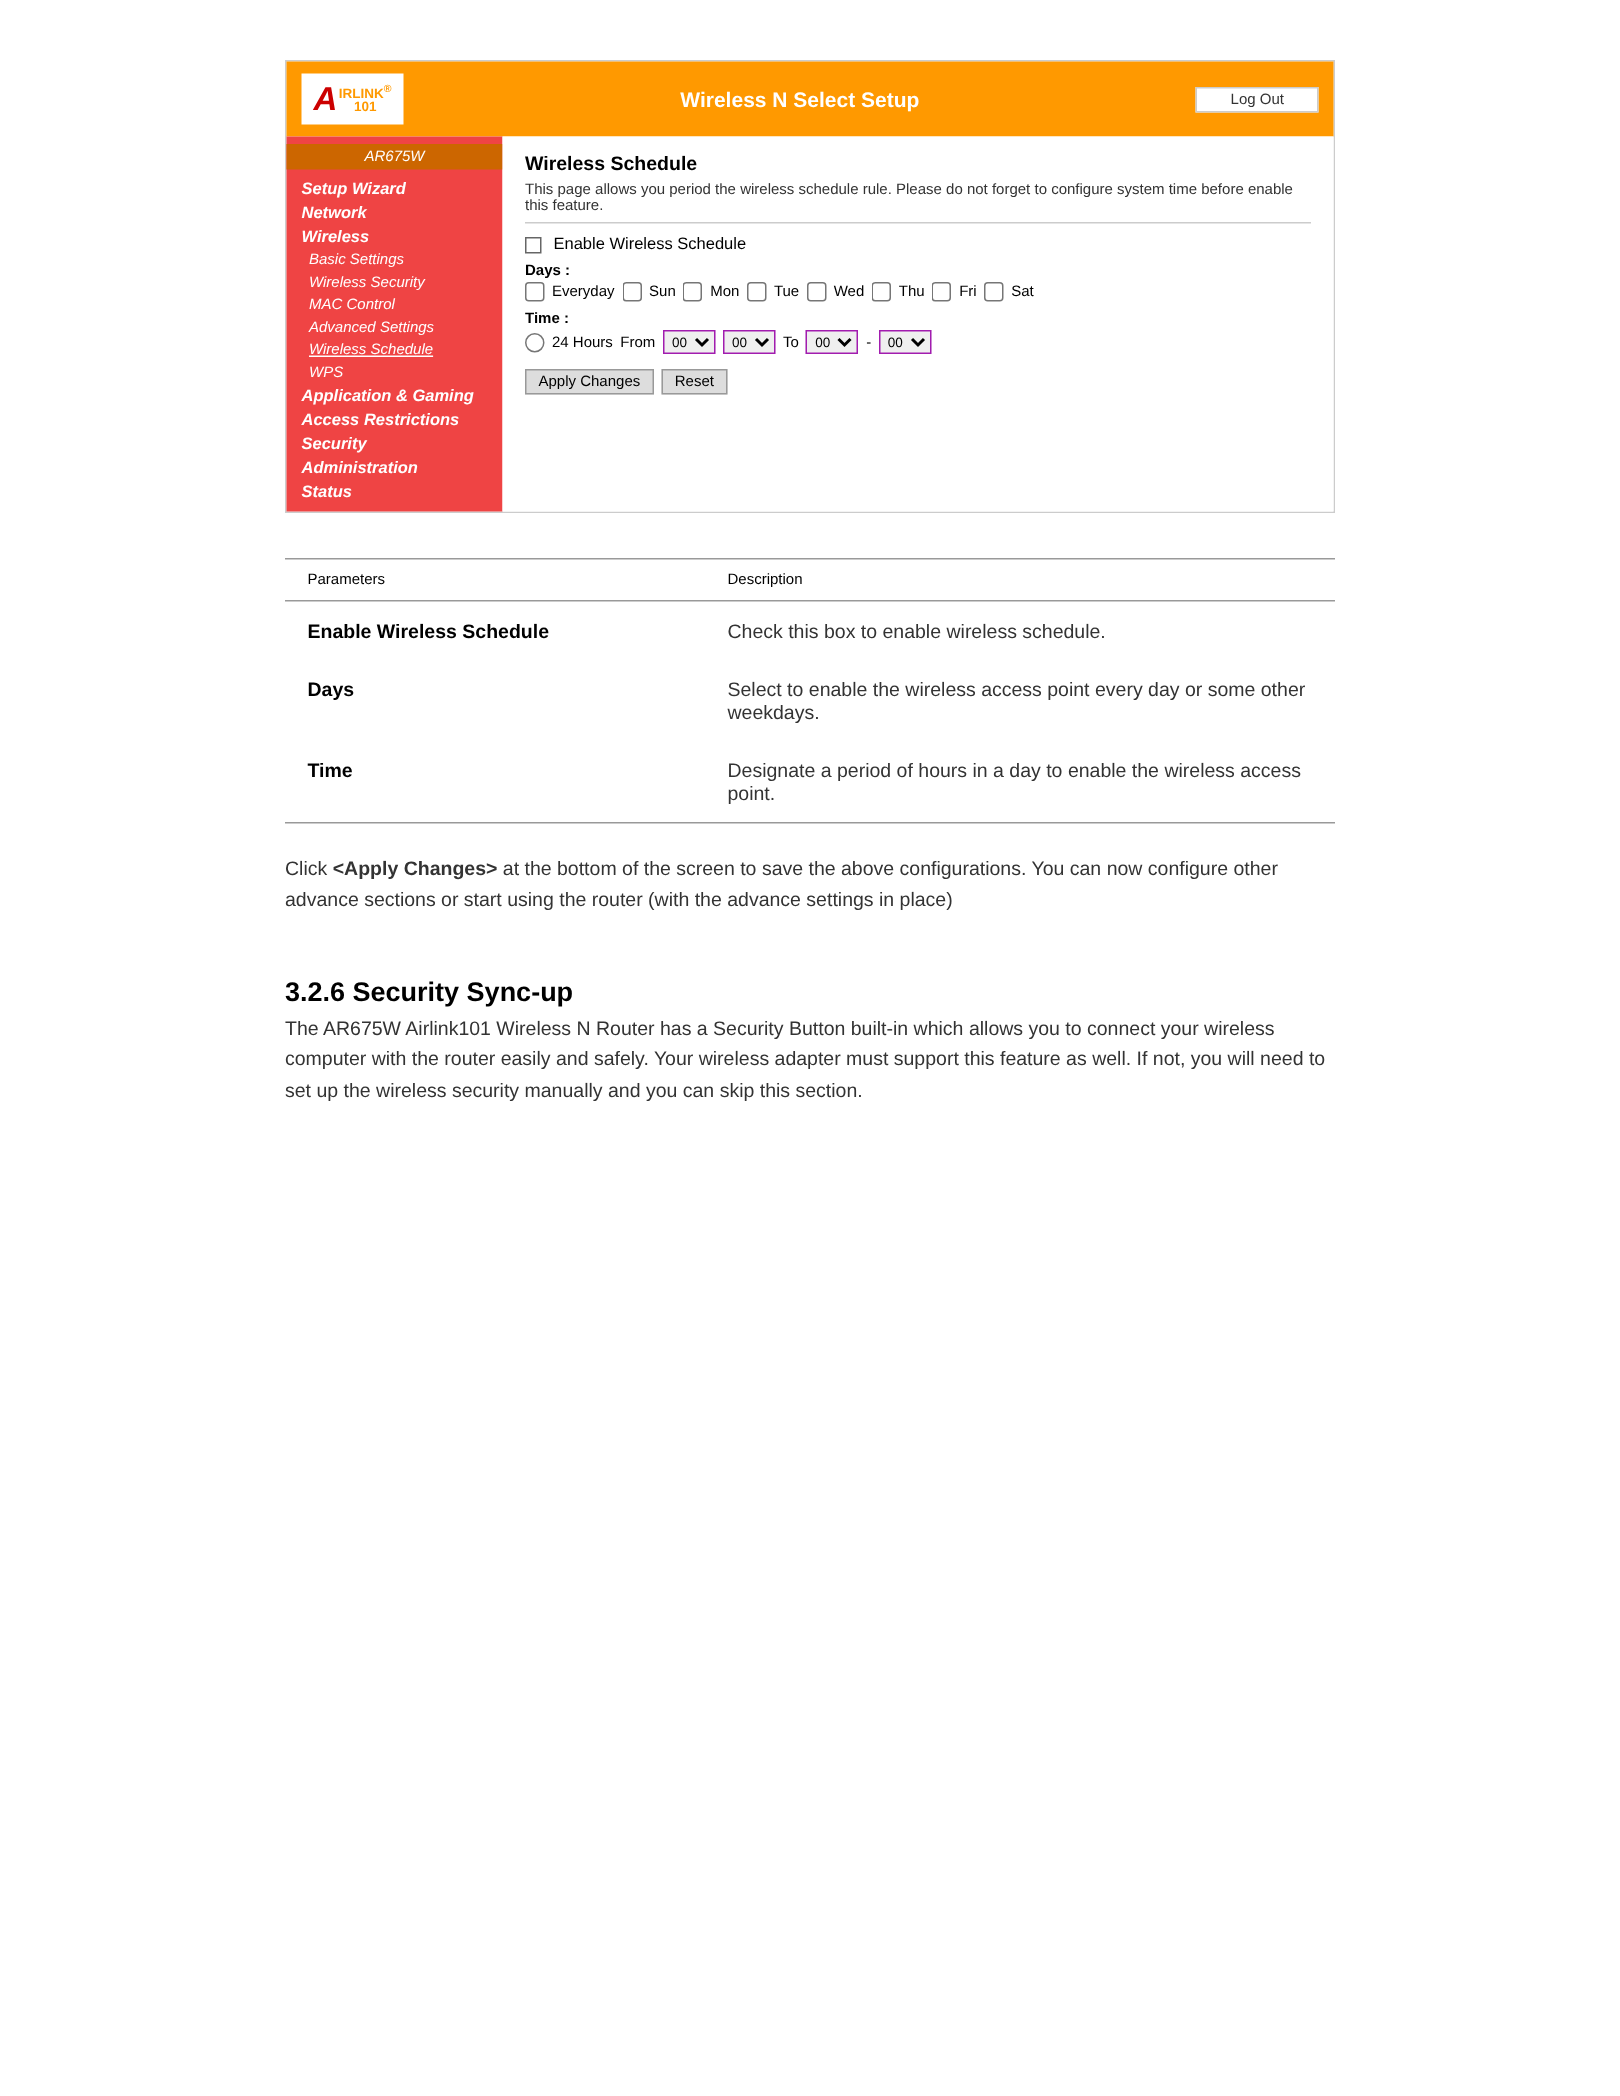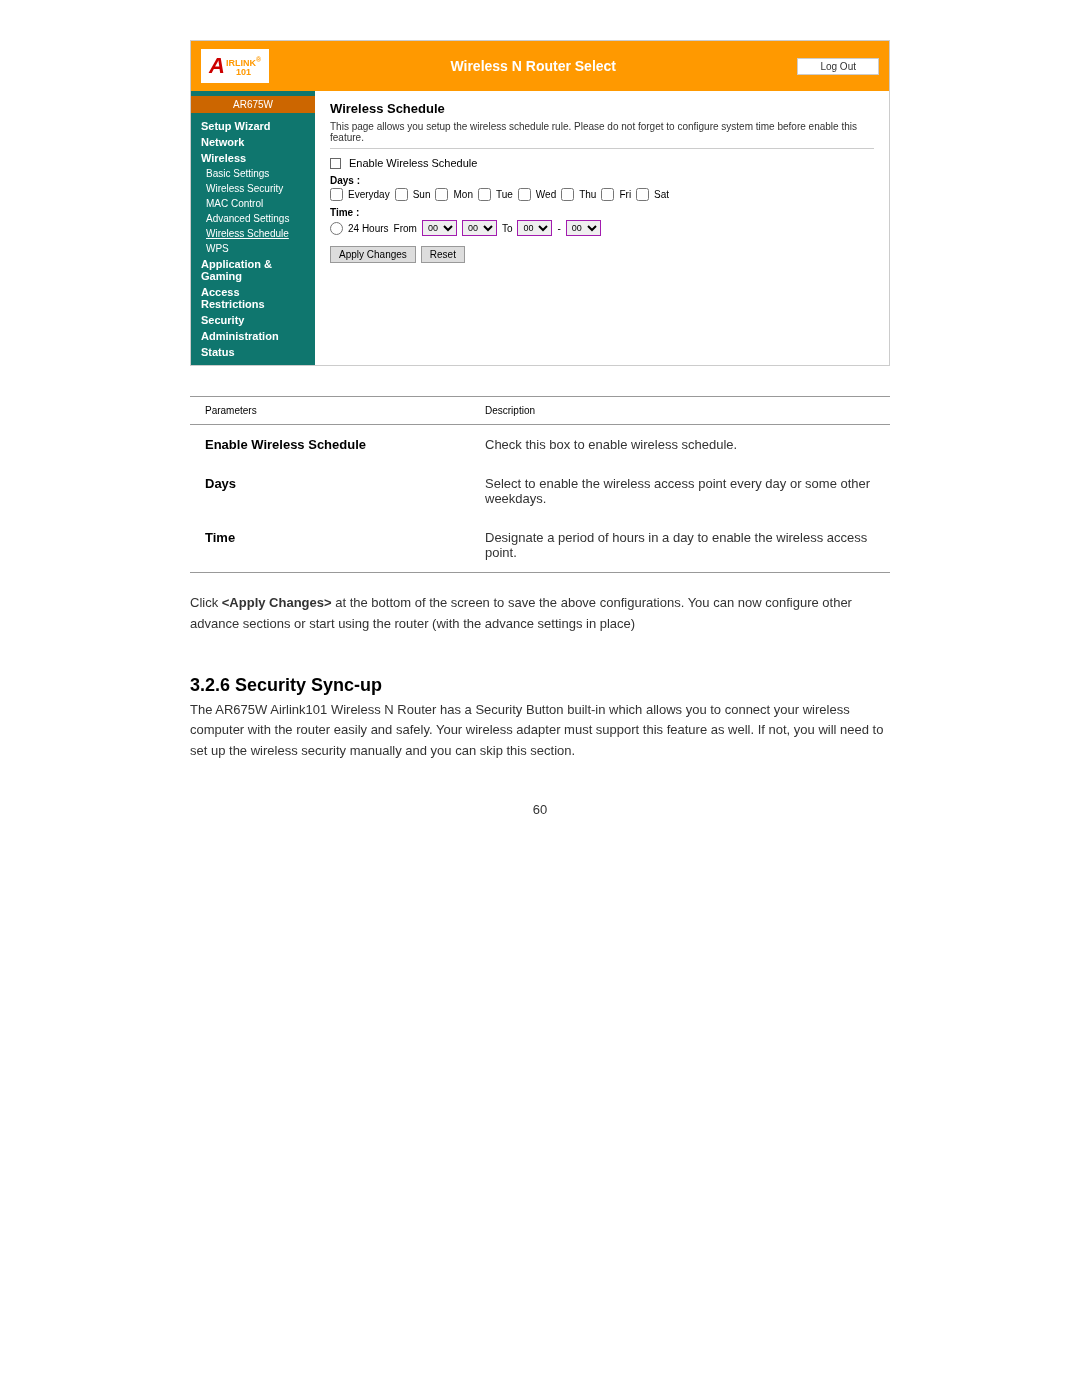--- a/index.html
+++ b/index.html
@@ -63,24 +63,25 @@
       cursor: pointer;
       color: #333;
     }
 
     .router-body {
       display: flex;
     }
 
     
     .sidebar {
-      width: 124px;
-      background: #0f766e;
+      width: 144px;
+      background: #ef4444;
       padding: 5px 0;
       flex-shrink: 0;
+      font-style: italic;
     }
 
     .sidebar-model {
       background: #cc6600;
       color: #fff;
       font-size: 10px;
       text-align: center;
       padding: 3px;
       margin-bottom: 5px;
     }
@@ -272,21 +273,21 @@
   <div class="router-ui">
 
     <div class="router-header">
       <div class="router-logo">
         <span class="logo-a">A</span>
         <span style="display:flex;flex-direction:column;line-height:1;margin-left:1px;">
           <span style="font-size:9px;color:#f90;font-weight:bold;">IRLINK<sup style="font-size:7px;">®</sup></span>
           <span style="font-size:9px;color:#f90;font-weight:bold;text-align:center;">101</span>
         </span>
       </div>
-      <div class="header-title">Wireless N Router Select</div>
+      <div class="header-title">Wireless N Select Setup</div>
       <button class="logout-btn">Log Out</button>
     </div>
 
     <div class="router-body">
 
       <div class="sidebar">
         <div class="sidebar-model">AR675W</div>
         <a class="sidebar-item bold">Setup Wizard</a>
         <a class="sidebar-item bold">Network</a>
         <a class="sidebar-item bold">Wireless</a>
@@ -298,21 +299,21 @@
         <a class="sidebar-item sub">WPS</a>
         <a class="sidebar-item bold">Application &amp; Gaming</a>
         <a class="sidebar-item bold">Access Restrictions</a>
         <a class="sidebar-item bold">Security</a>
         <a class="sidebar-item bold">Administration</a>
         <a class="sidebar-item bold">Status</a>
       </div>
 
       <div class="main-content">
         <div class="page-title">Wireless Schedule</div>
-        <div class="page-desc">This page allows you setup the wireless schedule rule. Please do not forget to configure system time before enable this feature.</div>
+        <div class="page-desc">This page allows you period the wireless schedule rule. Please do not forget to configure system time before enable this feature.</div>
 
         <div class="form-row">
           <label>
             <span class="checkbox-inline"></span>
             <span>Enable Wireless Schedule</span>
           </label>
         </div>
 
         <div class="form-row">
           <div class="form-section-label">Days :</div>
@@ -407,15 +408,14 @@
   </table>
 
   <div class="footer-note">
     <p>Click <strong>&lt;Apply Changes&gt;</strong> at the bottom of the screen to save the above configurations. You can now configure other advance sections or start using the router (with the advance settings in place)</p>
   </div>
 
   <h2 class="section-heading">3.2.6 Security Sync-up</h2>
 
   <div class="section-desc">The AR675W Airlink101 Wireless N Router has a Security Button built-in which allows you to connect your wireless computer with the router easily and safely. Your wireless adapter must support this feature as well. If not, you will need to set up the wireless security manually and you can skip this section.</div>
 
-  <div class="page-number">60</div>
 
 </div>
 
 </body></html>

